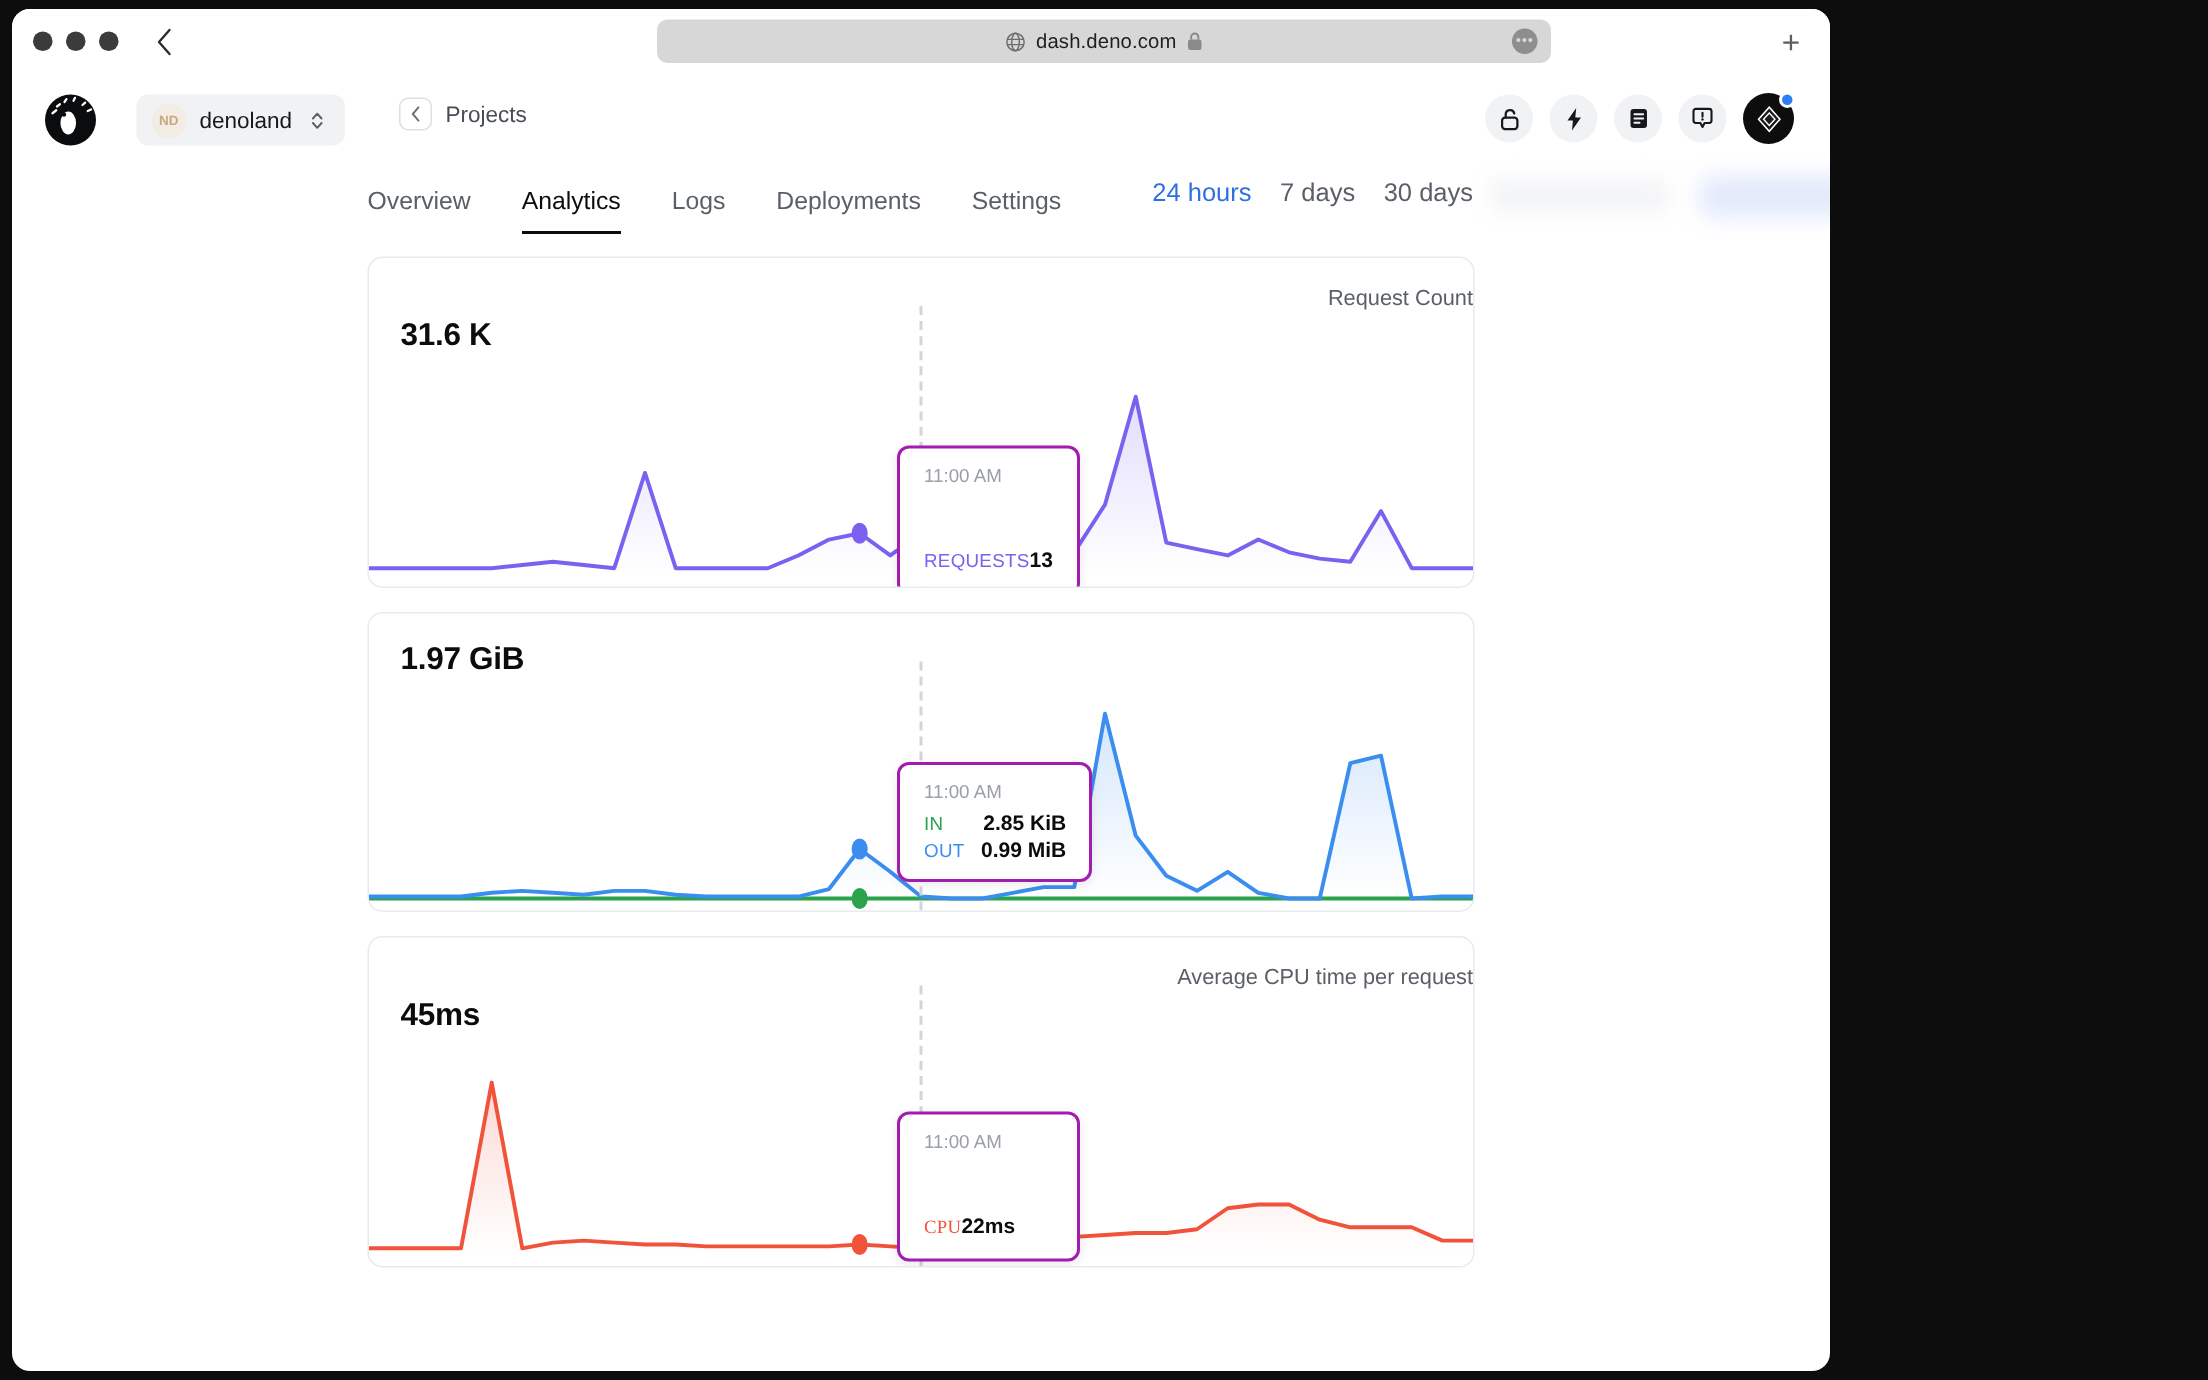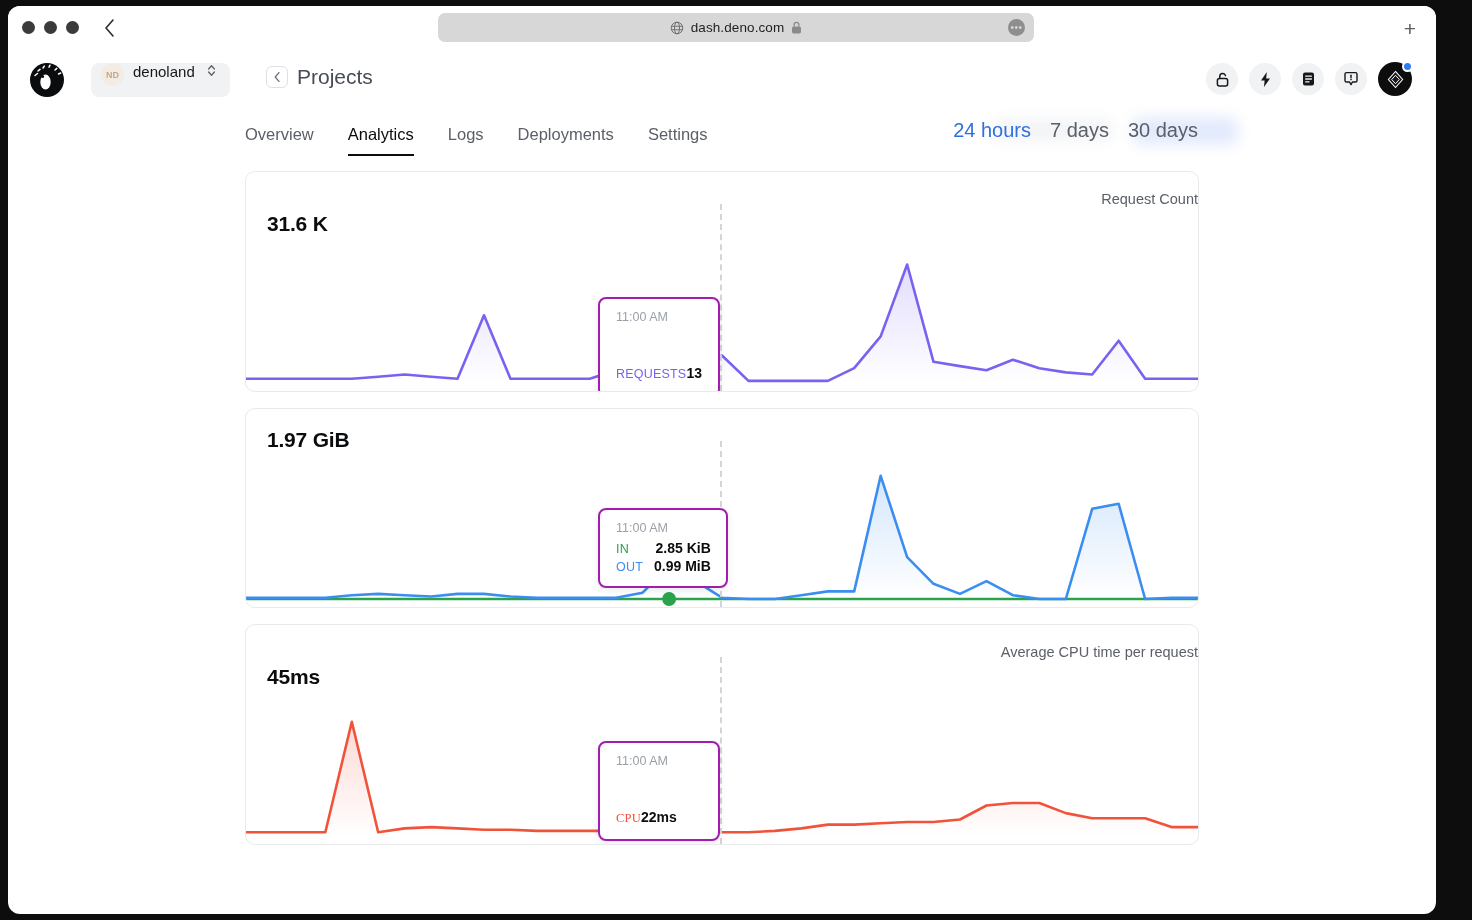--- a/index.html
+++ b/index.html
@@ -5,21 +5,21 @@
   * { box-sizing: border-box; margin: 0; padding: 0; }
   html, body {
     width: 1472px; height: 920px;
     background: #0d0d0d;
     font-family: "Liberation Sans", sans-serif;
     overflow: hidden;
   }
   .window {
     position: absolute;
     left: 8px; top: 6px;
-    width: 1428px; height: 908px;
+    width: 1212px; height: 908px;
     background: #ffffff;
     border-radius: 12px;
     overflow: hidden;
   }
 
   
   .chrome {
     position: relative;
     height: 43px;
     background: #ffffff;
@@ -67,21 +67,21 @@
   .app-header {
     position: relative; height: 62px; background: #ffffff;
   }
   .deno-logo {
     position: absolute; left: 21px; top: 13px;
     width: 36px; height: 36px;
   }
   .org-pill {
     position: absolute; left: 83px; top: 14px;
     height: 34px;
-    display: flex; align-items: flex-start; gap: 9px;
+    display: flex; align-items: center; gap: 9px;
     background: #f1f2f4; border-radius: 8px;
     padding: 0 13px 0 10px;
   }
   .org-avatar {
     width: 23px; height: 23px; border-radius: 50%;
     background: #f3ece4;
     display: flex; align-items: center; justify-content: center;
     font-size: 9px; color: #c8a97e; font-weight: 700;
     overflow: hidden;
   }
@@ -89,21 +89,21 @@
   .chev-updown { color: #5b6068; display: flex; margin-left: 2px; }
   .projects-link {
     position: absolute; left: 258px; top: 16px;
     display: flex; align-items: center; gap: 9px;
   }
   .proj-back-box {
     width: 22px; height: 22px; border: 1px solid #dcdfe4; border-radius: 6px;
     display: flex; align-items: center; justify-content: center;
     color: #6b7079;
   }
-  .projects-label { font-size: 21px; color: #474c55; }
+  .projects-label { font-size: 15px; color: #474c55; }
 
   .blur-a {
     position: absolute; left: 985px; top: 70px;
     width: 120px; height: 22px; border-radius: 6px;
     background: #f3f4f6; filter: blur(7px);
   }
   .blur-b {
     position: absolute; left: 1125px; top: 68px;
     width: 105px; height: 28px; border-radius: 8px;
     background: #e3eafc; filter: blur(7px);
@@ -142,21 +142,21 @@
   .tab {
     font-size: 16.5px; color: #5b6068;
     padding-bottom: 9px; border-bottom: 2px solid transparent;
     line-height: 1.2;
   }
   .tab.active { color: #0b0c0e; font-weight: 500; border-bottom-color: #0b0c0e; }
   .ranges {
     position: absolute; right: 238px; top: 8px;
     display: flex; gap: 19px;
   }
-  .range { font-size: 20px; color: #5b6068; text-align: right; }
+  .range { font-size: 17px; color: #5b6068; text-align: right; }
   .range.active { color: #2f6fe0; }
 
   
   .cards { position: relative; padding: 14px 237px 0 237px; }
   .card {
     position: relative;
     border: 1px solid #e8eaed;
     border-radius: 10px;
     background: #fff;
     margin-bottom: 16px;

